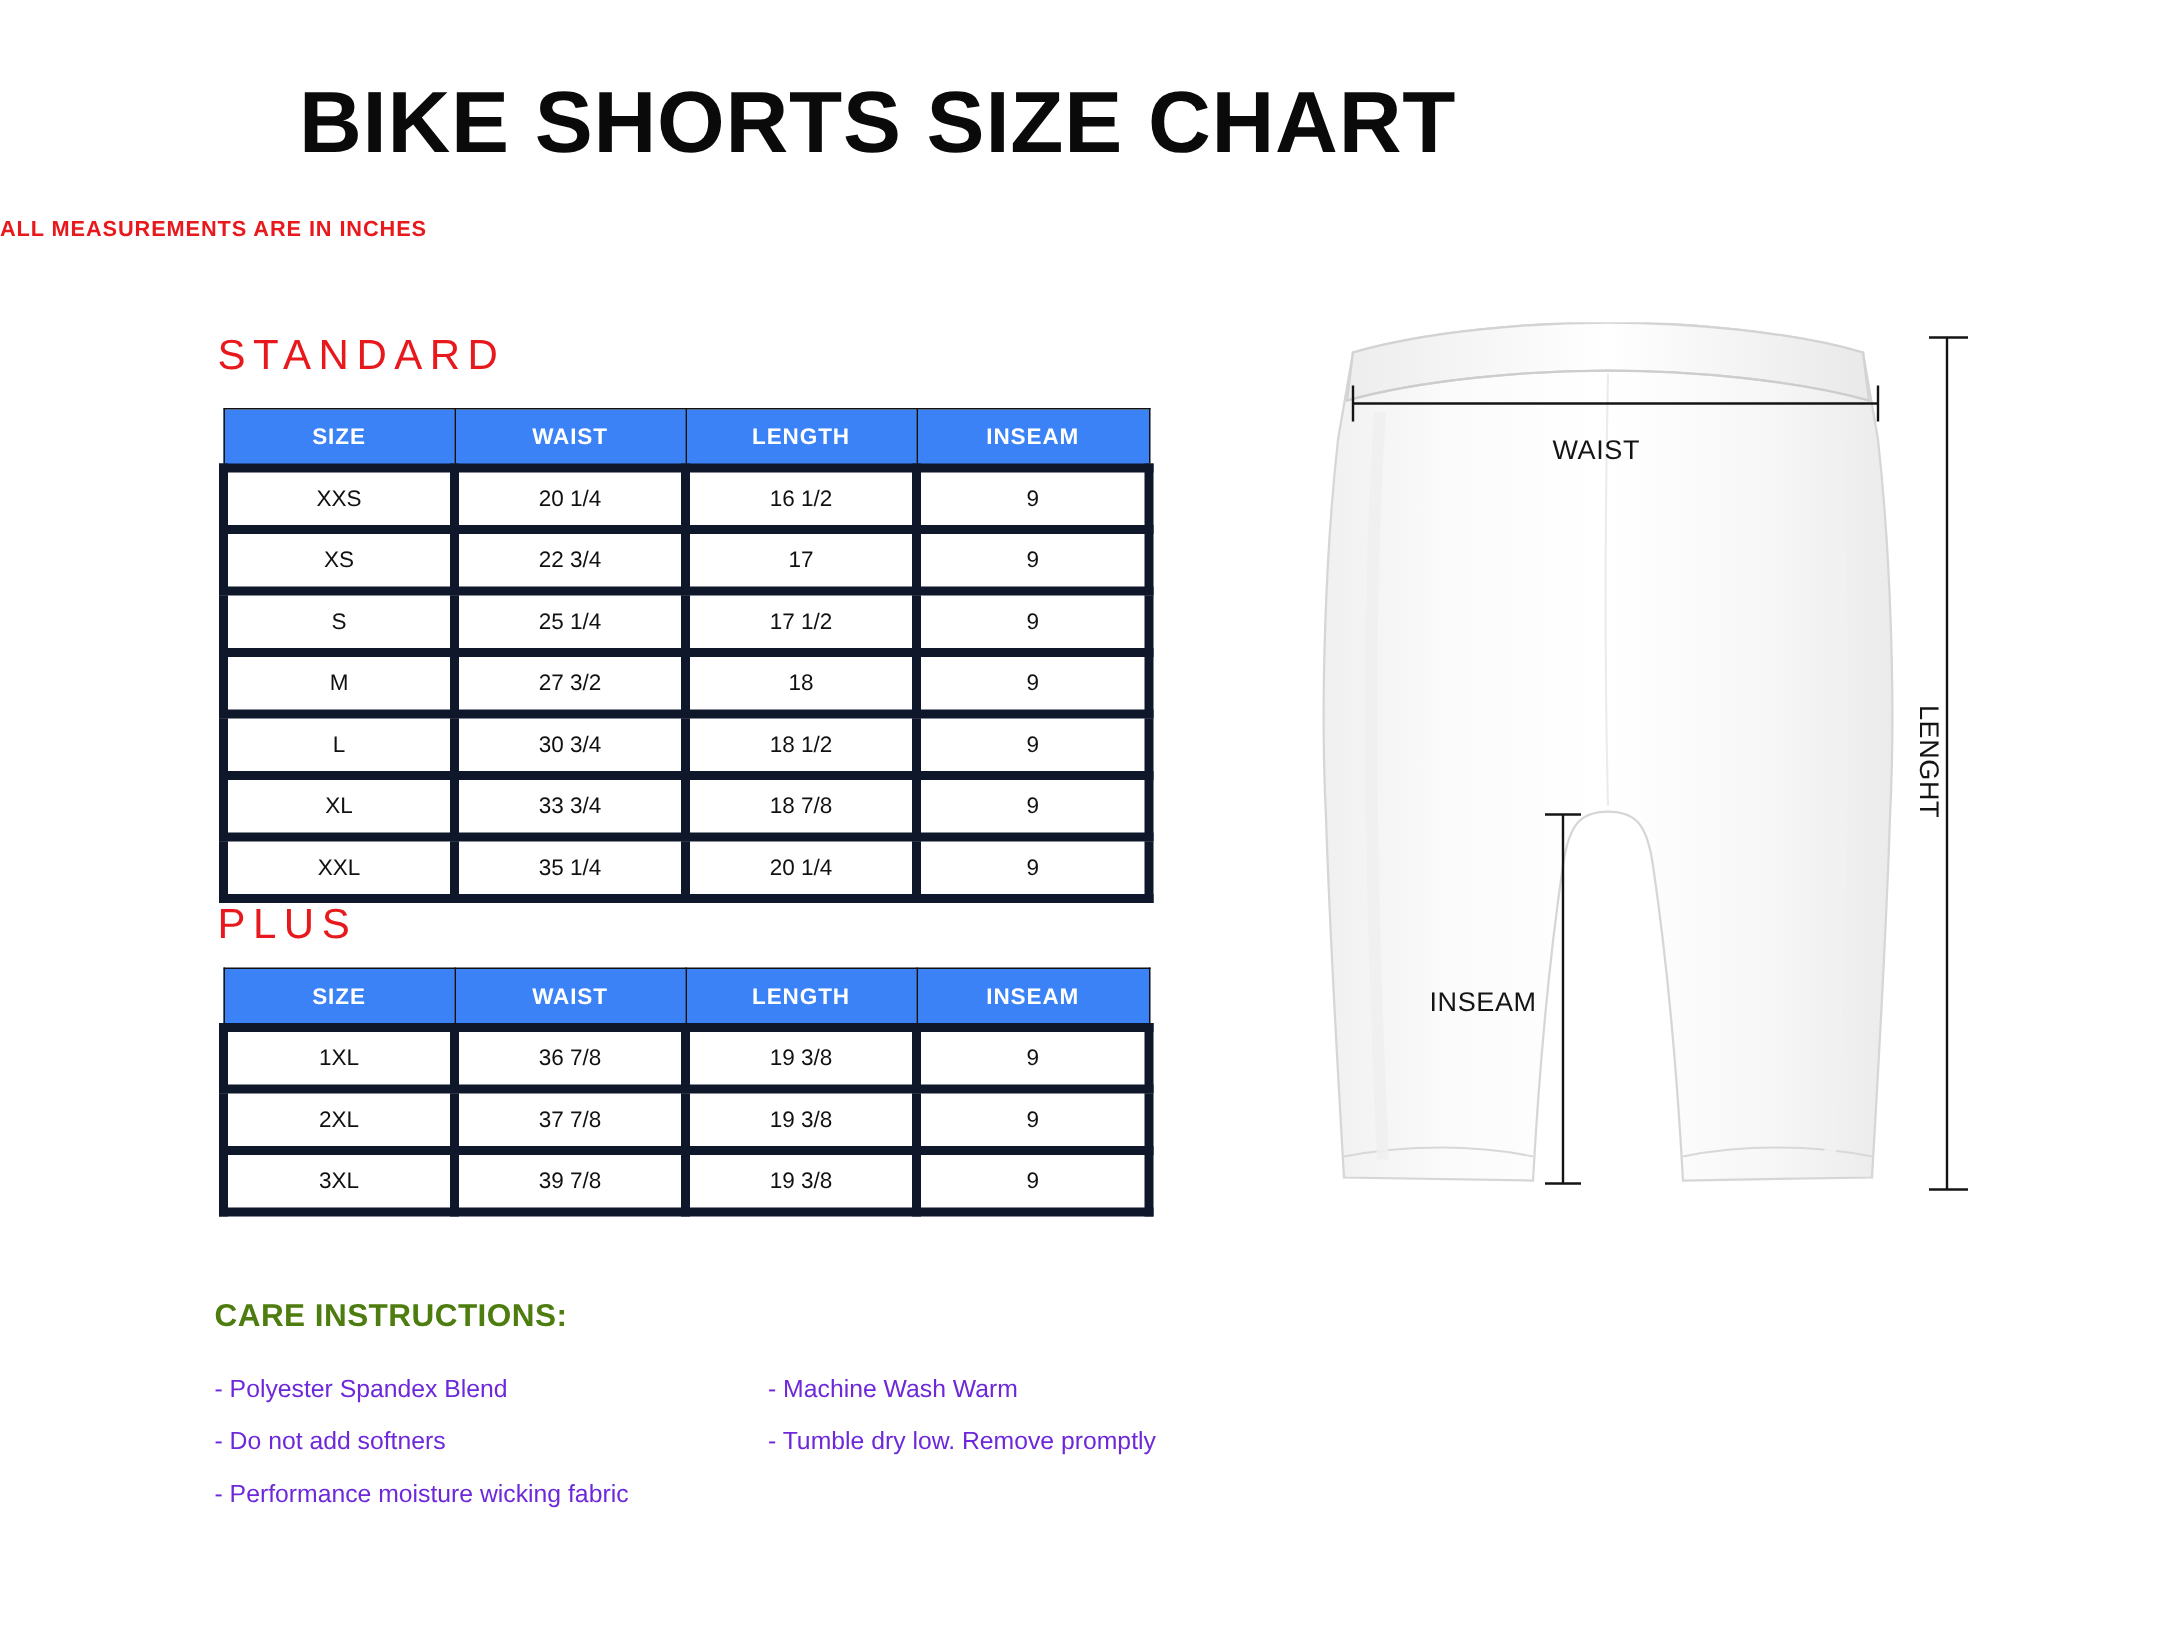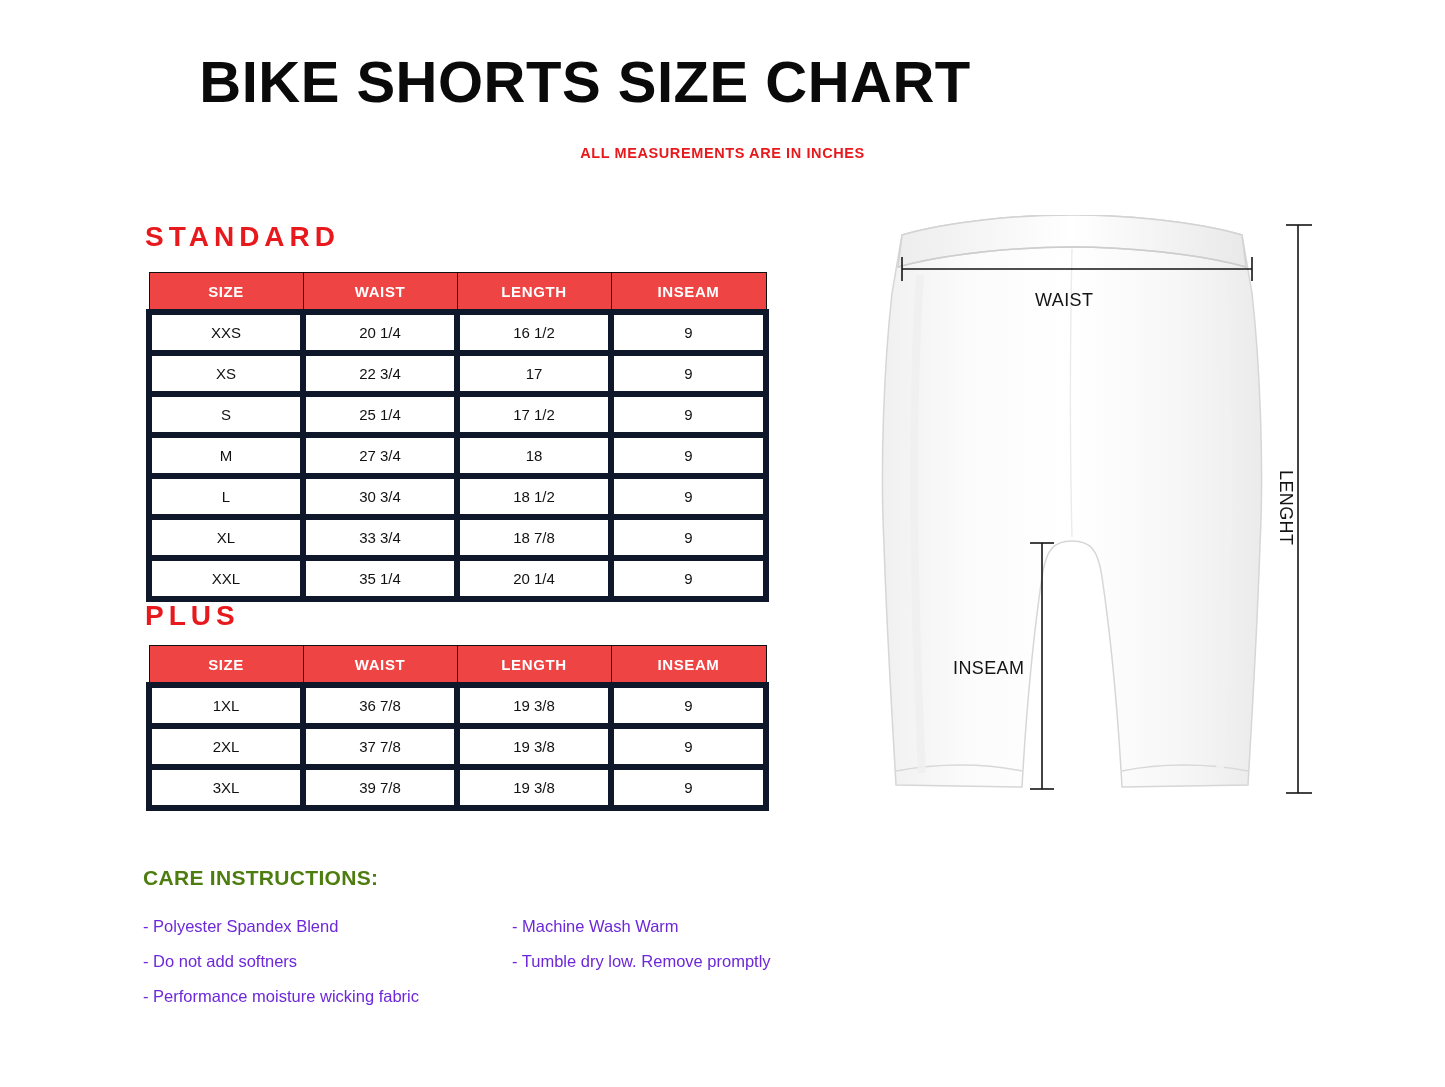--- a/index.html
+++ b/index.html
@@ -27,32 +27,32 @@
     font-weight: bold;
     letter-spacing: 0.5px;
     color: #0a0a0a;
     line-height: 1.05;
   }
   .subtitle {
     position: absolute;
     top: 145px;
     left: 0;
     width: 1445px;
-    text-align: center;
+    text-align: left;
     font-size: 14.5px;
     font-weight: bold;
     letter-spacing: 0.6px;
     color: #e8191d;
   }
 
   
   .section-heading {
     position: absolute;
     font-size: 28px;
-    font-weight: bold;
+    font-weight: normal;
     letter-spacing: 5px;
     color: #e8191d;
   }
   #standard-heading { top: 221px; left: 145px; }
   #plus-heading { top: 600px; left: 145px; }
 
   
   table.size-table {
     position: absolute;
     border-collapse: collapse;
@@ -61,21 +61,21 @@
   }
   table.size-table th,
   table.size-table td {
     border: 6px solid #0f172a;
     text-align: center;
     height: 35px;
     padding: 0;
     font-weight: normal;
   }
   table.size-table thead th {
-    background: #ef4444;
+    background: #3b82f6;
     color: #ffffff;
     font-weight: bold;
     font-size: 15px;
     letter-spacing: 0.6px;
     border: 1px solid #111111;
     height: 36px;
   }
   table.size-table td { background: #ffffff; color: #111111; }
 
   #standard-table { top: 272px; left: 146px; width: 617px; }
@@ -163,21 +163,21 @@
       <td>9</td>
     </tr>
     <tr>
       <td>S</td>
       <td>25 1/4</td>
       <td>17 1/2</td>
       <td>9</td>
     </tr>
     <tr>
       <td>M</td>
-      <td>27 3/4</td>
+      <td>27 3/2</td>
       <td>18</td>
       <td>9</td>
     </tr>
     <tr>
       <td>L</td>
       <td>30 3/4</td>
       <td>18 1/2</td>
       <td>9</td>
     </tr>
     <tr>

